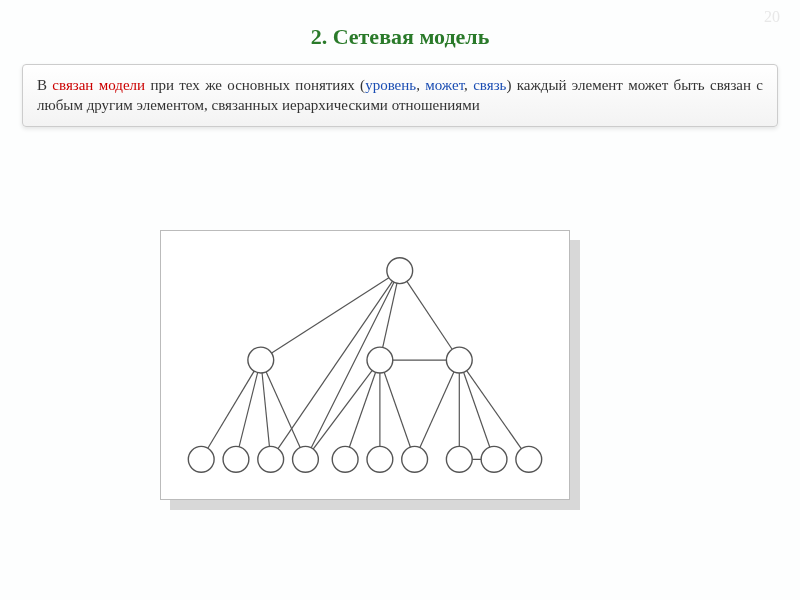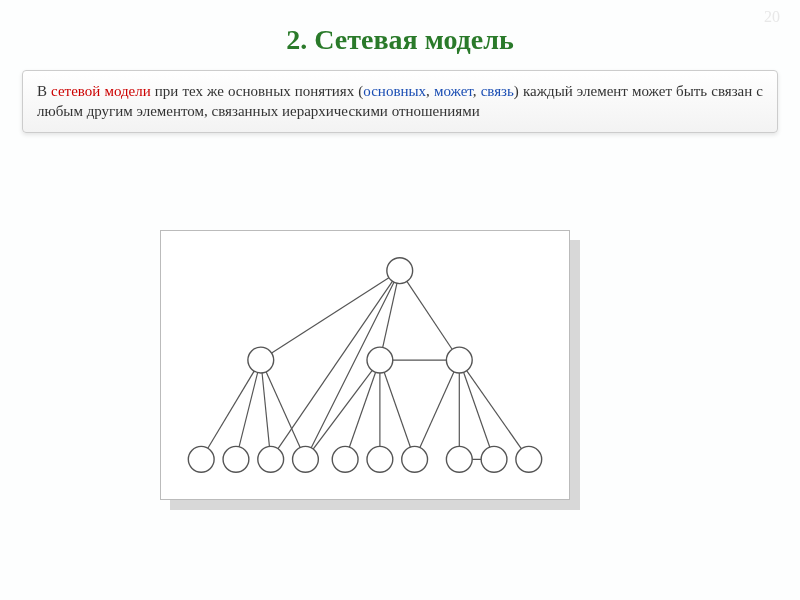--- a/index.html
+++ b/index.html
@@ -13,21 +13,21 @@
     .page-number {
       position: absolute;
       top: 8px;
       right: 20px;
       color: #e8e8e8;
       font-size: 16px;
     }
     .title {
       text-align: center;
       color: #2a7a2a;
-      font-size: 28px;
+      font-size: 22px;
       font-weight: bold;
       padding-top: 24px;
       padding-bottom: 14px;
     }
     .info-box {
       margin: 0 22px;
       background: linear-gradient(to bottom, #ffffff, #f3f3f3);
       border: 1px solid #ccc;
       border-radius: 4px;
       padding: 10px 14px;
@@ -69,21 +69,21 @@
     }
   </style>
 </head>
 <body>
 
 <div class="page-number">20</div>
 
 <div class="title">2. Сетевая модель</div>
 
 <div class="info-box">
-  <span>В </span><span class="red">сетевой модели</span><span> при тех же основных понятиях (</span><span class="blue">основных</span><span>, </span><span class="blue">может</span><span>, </span><span class="blue">связь</span><span>) каждый элемент может быть связан с любым другим элементом, связанных иерархическими отношениями</span>
+  <span>В </span><span class="red">связан модели</span><span> при тех же основных понятиях (</span><span class="blue">уровень</span><span>, </span><span class="blue">может</span><span>, </span><span class="blue">связь</span><span>) каждый элемент может быть связан с любым другим элементом, связанных иерархическими отношениями</span>
 </div>
 
 <div class="diagram-wrap">
   <div class="diagram-shadow"></div>
   <div class="diagram-canvas">
     <svg viewBox="0 0 410 270">
       <g id="edges" stroke="#555" stroke-width="1.2" fill="none">
           <line x1="240" y1="40" x2="100" y2="130"></line>
           <line x1="240" y1="40" x2="220" y2="130"></line>
           <line x1="240" y1="40" x2="300" y2="130"></line>

